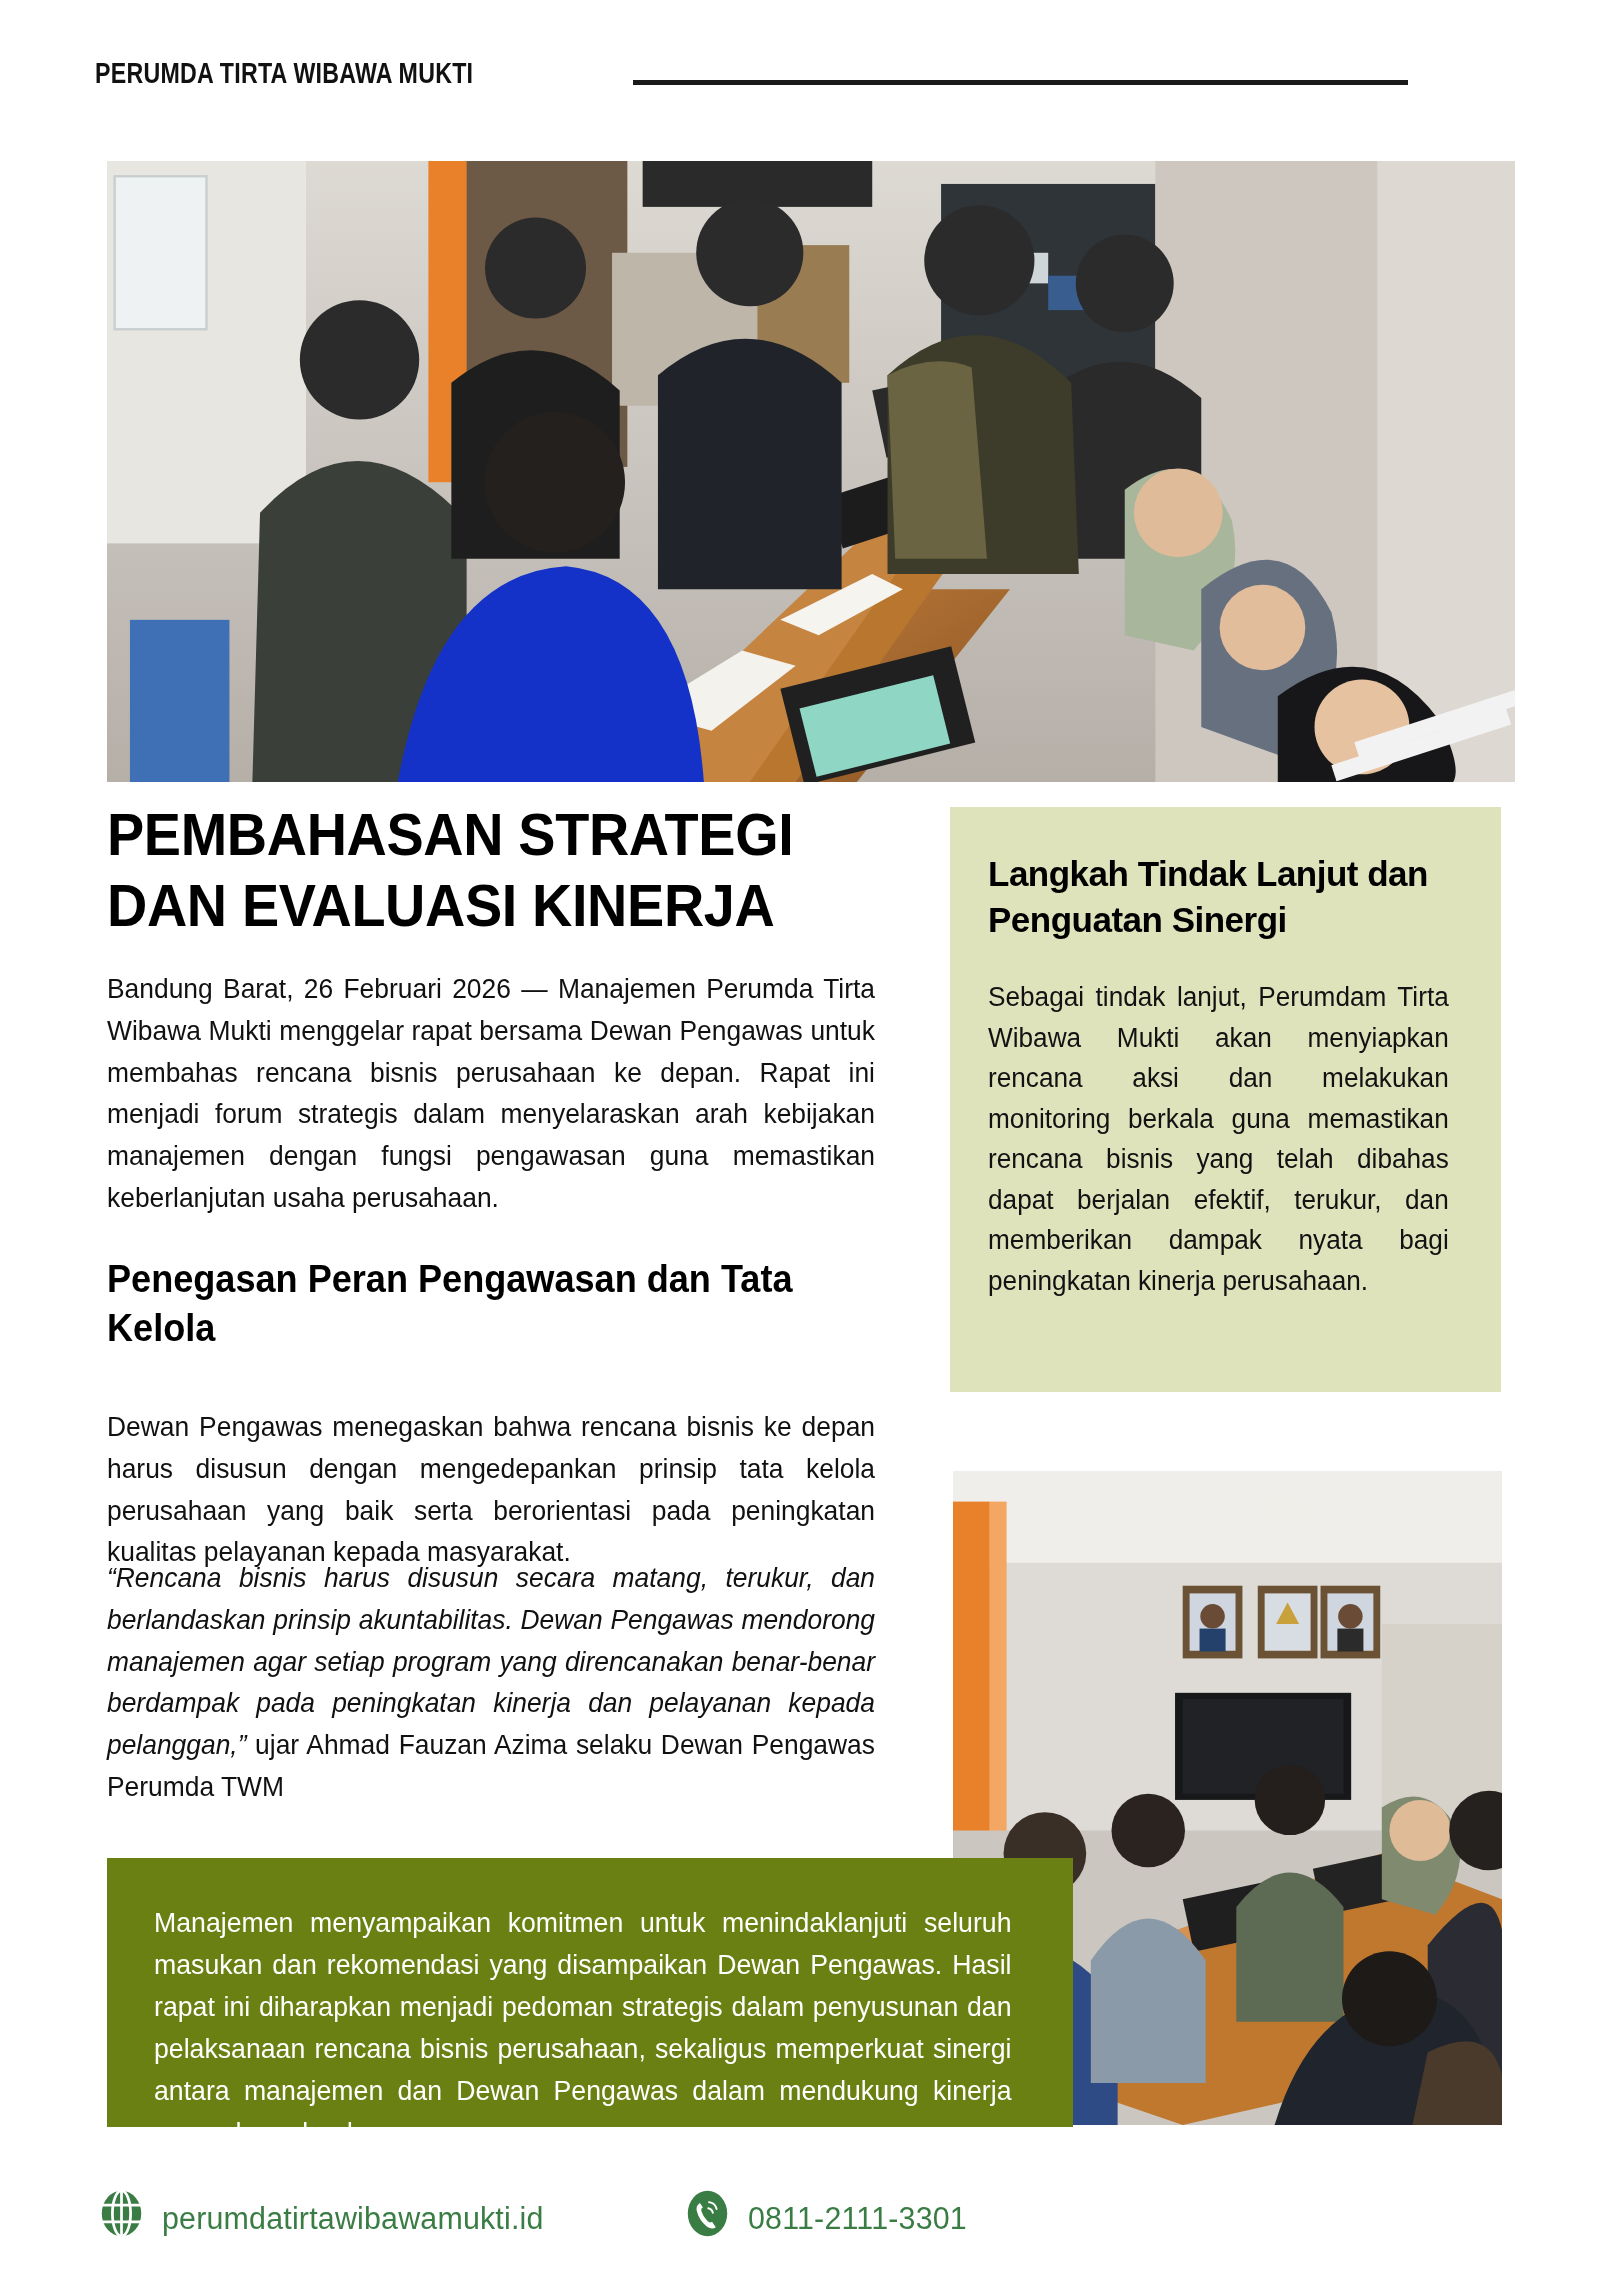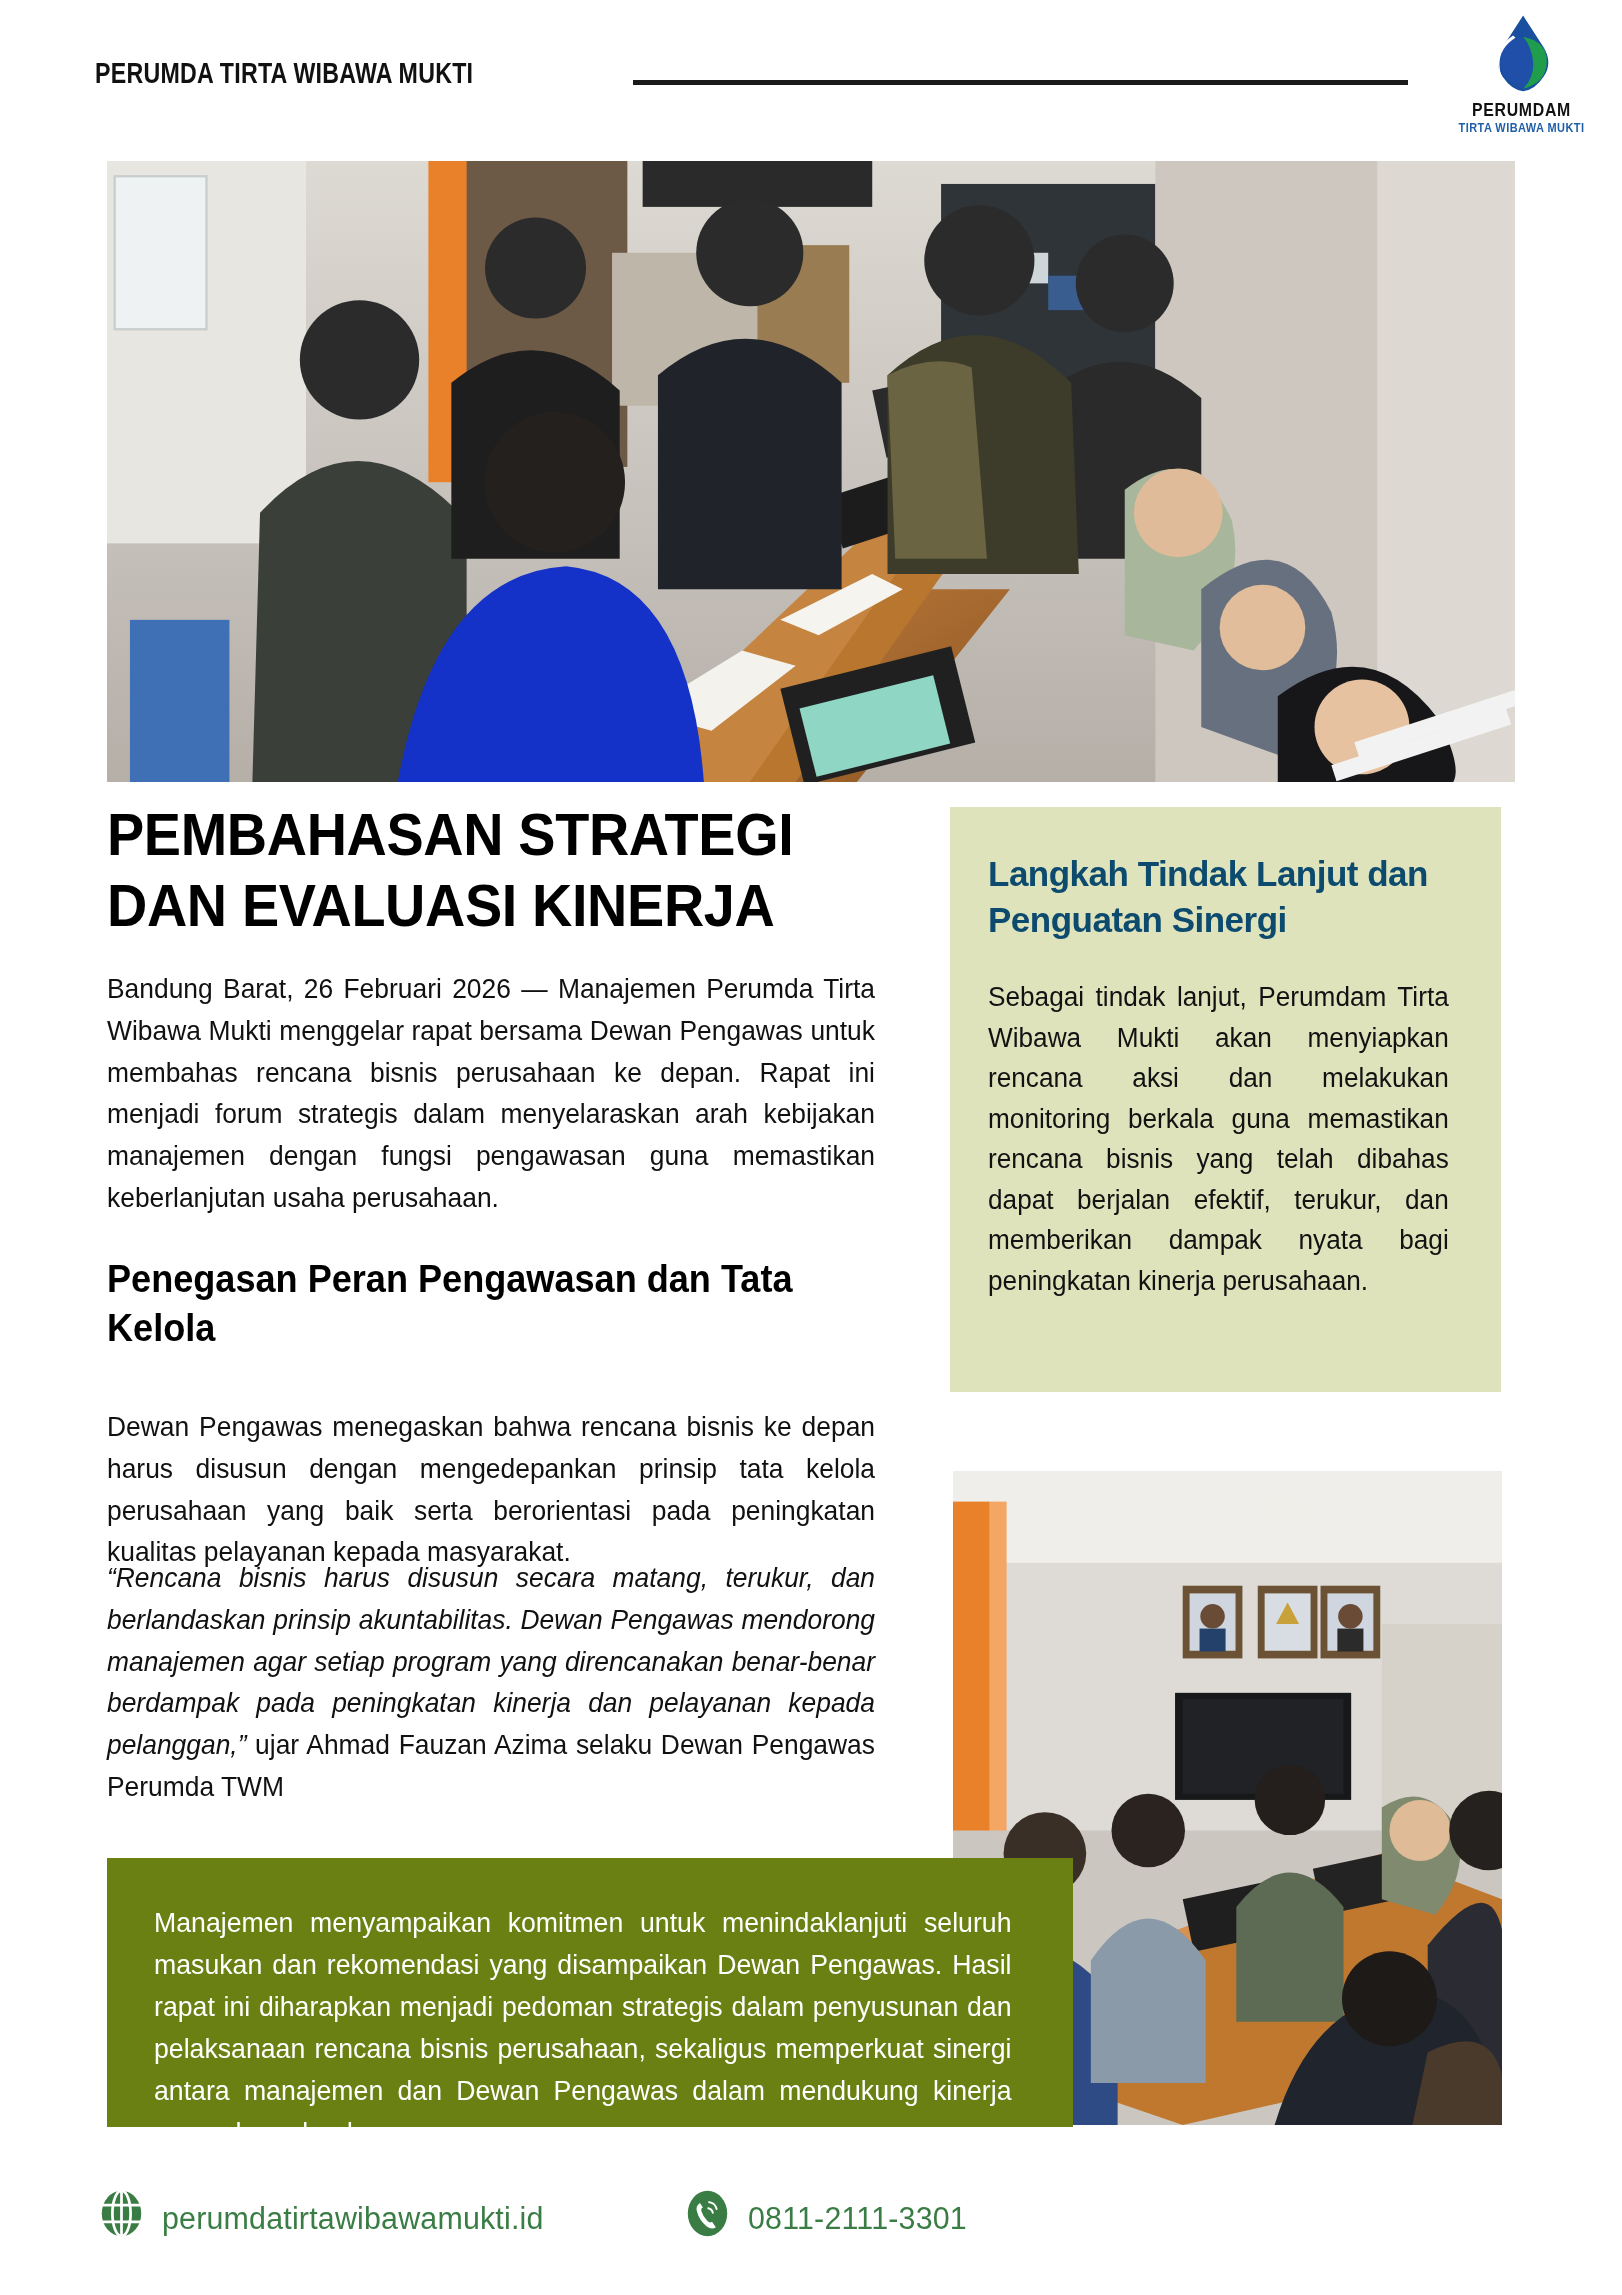--- a/index.html
+++ b/index.html
@@ -141,21 +141,21 @@
     left: 950px; top: 807px;
     width: 551px; height: 585px;
     background: #dee3bc;
     padding: 44px 38px 0 38px;
   }
   .sidebar-title {
     font-family: "Liberation Sans", sans-serif;
     font-weight: 700;
     font-size: 35px;
     line-height: 1.30;
-    color: #0c4a6e;
+    color: #000000;
     letter-spacing: -0.5px;
   }
   .sidebar-body {
     margin-top: 35px;
     font-family: "Liberation Sans Narrow", "Liberation Sans", sans-serif;
     font-size: 27px;
     line-height: 1.50;
     color: #121212;
     text-align: justify;
     transform: scaleX(0.97);
@@ -217,30 +217,20 @@
 </style>
 </head>
 <body>
 
 <div class="page">
 
   <div class="masthead">
     <div class="masthead-title">PERUMDA TIRTA WIBAWA MUKTI</div>
     <div class="masthead-rule"></div>
 
-    <div class="logo">
-      <svg class="logo-mark" viewBox="0 0 95 110">
-        <path d="M47 2 L74 44 Q86 64 74 82 Q62 100 47 101 Q32 100 20 82 Q8 64 20 44 Z" fill="#1a4fa0"></path>
-        <path d="M47 30 Q74 34 76 60 Q78 88 47 97 Q16 88 18 60 Q20 34 47 30 Z" fill="#1f4fa8"></path>
-        <path d="M47 30 Q78 36 78 62 Q78 90 47 98 Q62 82 60 62 Q58 42 47 30 Z" fill="#1f9d4d"></path>
-        <path d="M34 28 Q12 42 14 66 Q15 86 30 97 Q16 84 16 66 Q16 44 37 31 Z" fill="#ffffff"></path>
-      </svg>
-      <div class="logo-word">PERUMDAM</div>
-      <div class="logo-sub">TIRTA WIBAWA MUKTI</div>
-    </div>
   </div>
 
   <div class="hero-photo">
     <svg viewBox="0 0 1840 812" width="1408" height="621" preserveAspectRatio="none">
       <defs>
         <linearGradient id="wall" x1="0" y1="0" x2="0" y2="1">
           <stop offset="0%" stop-color="#ddd9d3"></stop>
             <stop offset="100%" stop-color="#b5afa8"></stop>
         </linearGradient>
         <linearGradient id="tbl" x1="0" y1="0" x2="1" y2="1">

